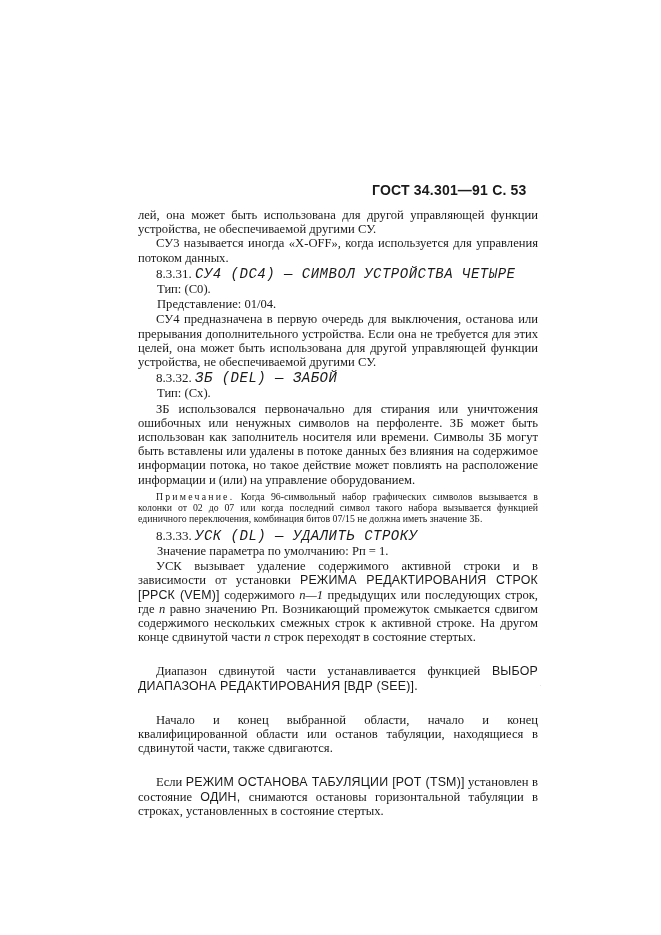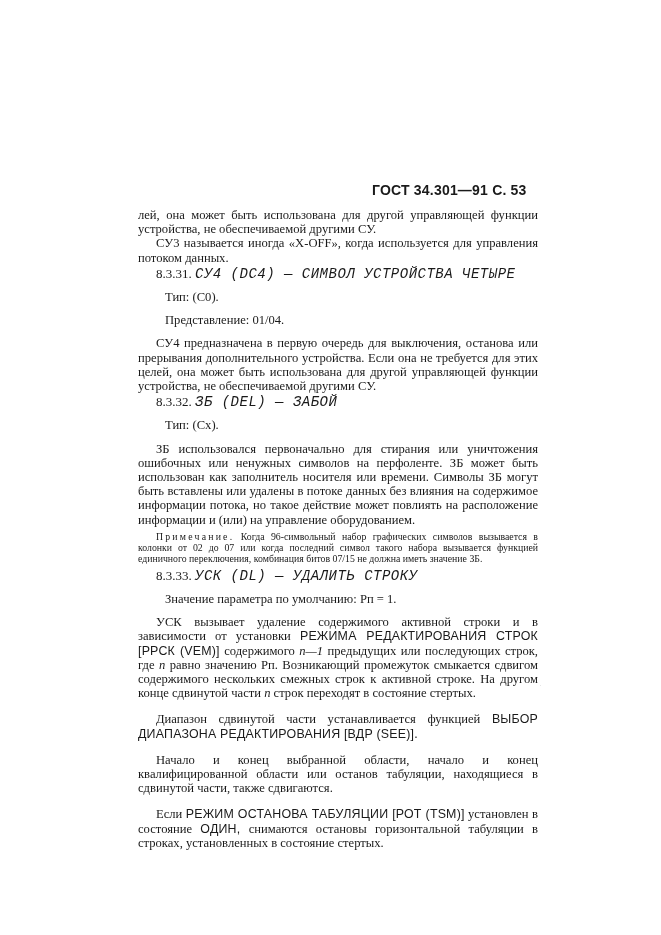--- a/index.html
+++ b/index.html
@@ -3,27 +3,27 @@
 <meta charset="utf-8">
 <style>
   html, body { margin: 0; padding: 0; background: #ffffff; }
   body { width: 661px; height: 935px; position: relative; overflow: hidden;
          font-family: "Liberation Serif", "DejaVu Serif", serif; color: #1a1a1a; }
   .header { position: absolute; left: 372px; top: 182px; font-family: "Liberation Sans", "DejaVu Sans", sans-serif;
             font-weight: bold; font-size: 14px; letter-spacing: 0.2px; }
   .page { position: absolute; left: 138px; top: 208px; width: 400px; font-size: 12.6px; line-height: 14.2px; }
   .p { margin: 0; text-align: justify; text-align-last: left; }
   .ind { text-indent: 18px; }
-  .line { margin: 9px; padding-left: 18px; }
+  .line { margin: 1px; padding-left: 18px; }
   .h { margin: 2px 0 0 0; padding-left: 18px; font-size: 13px; }
   .h i { font-family: Liberation Mono, monospace; font-style: italic; letter-spacing: 0.5px; font-size: 14px; }
   .note { margin: 4px 0 4px 0; font-size: 9.8px; line-height: 11.3px; text-align: justify; text-indent: 18px; }
   .note .sp { letter-spacing: 2.2px; }
   .sans { font-family: "Liberation Sans", "DejaVu Sans", sans-serif; font-size: 12.4px; letter-spacing: 0.2px; }
-  .gap { margin-top: 12px; }
+  .gap { margin-top: 20px; }
   .mark { position: absolute; font-size: 4px; color: #888; }
 </style>
 </head>
 <body>
 
 <div class="header">ГОСТ 34.301—91 С. 53</div>
 
 <div class="page">
   <p class="p">лей, она может быть использована для другой управляющей функции устройства, не обеспечиваемой другими СУ.</p>
   <p class="p ind">СУ3 называется иногда «X-OFF», когда используется для управления потоком данных.</p>

